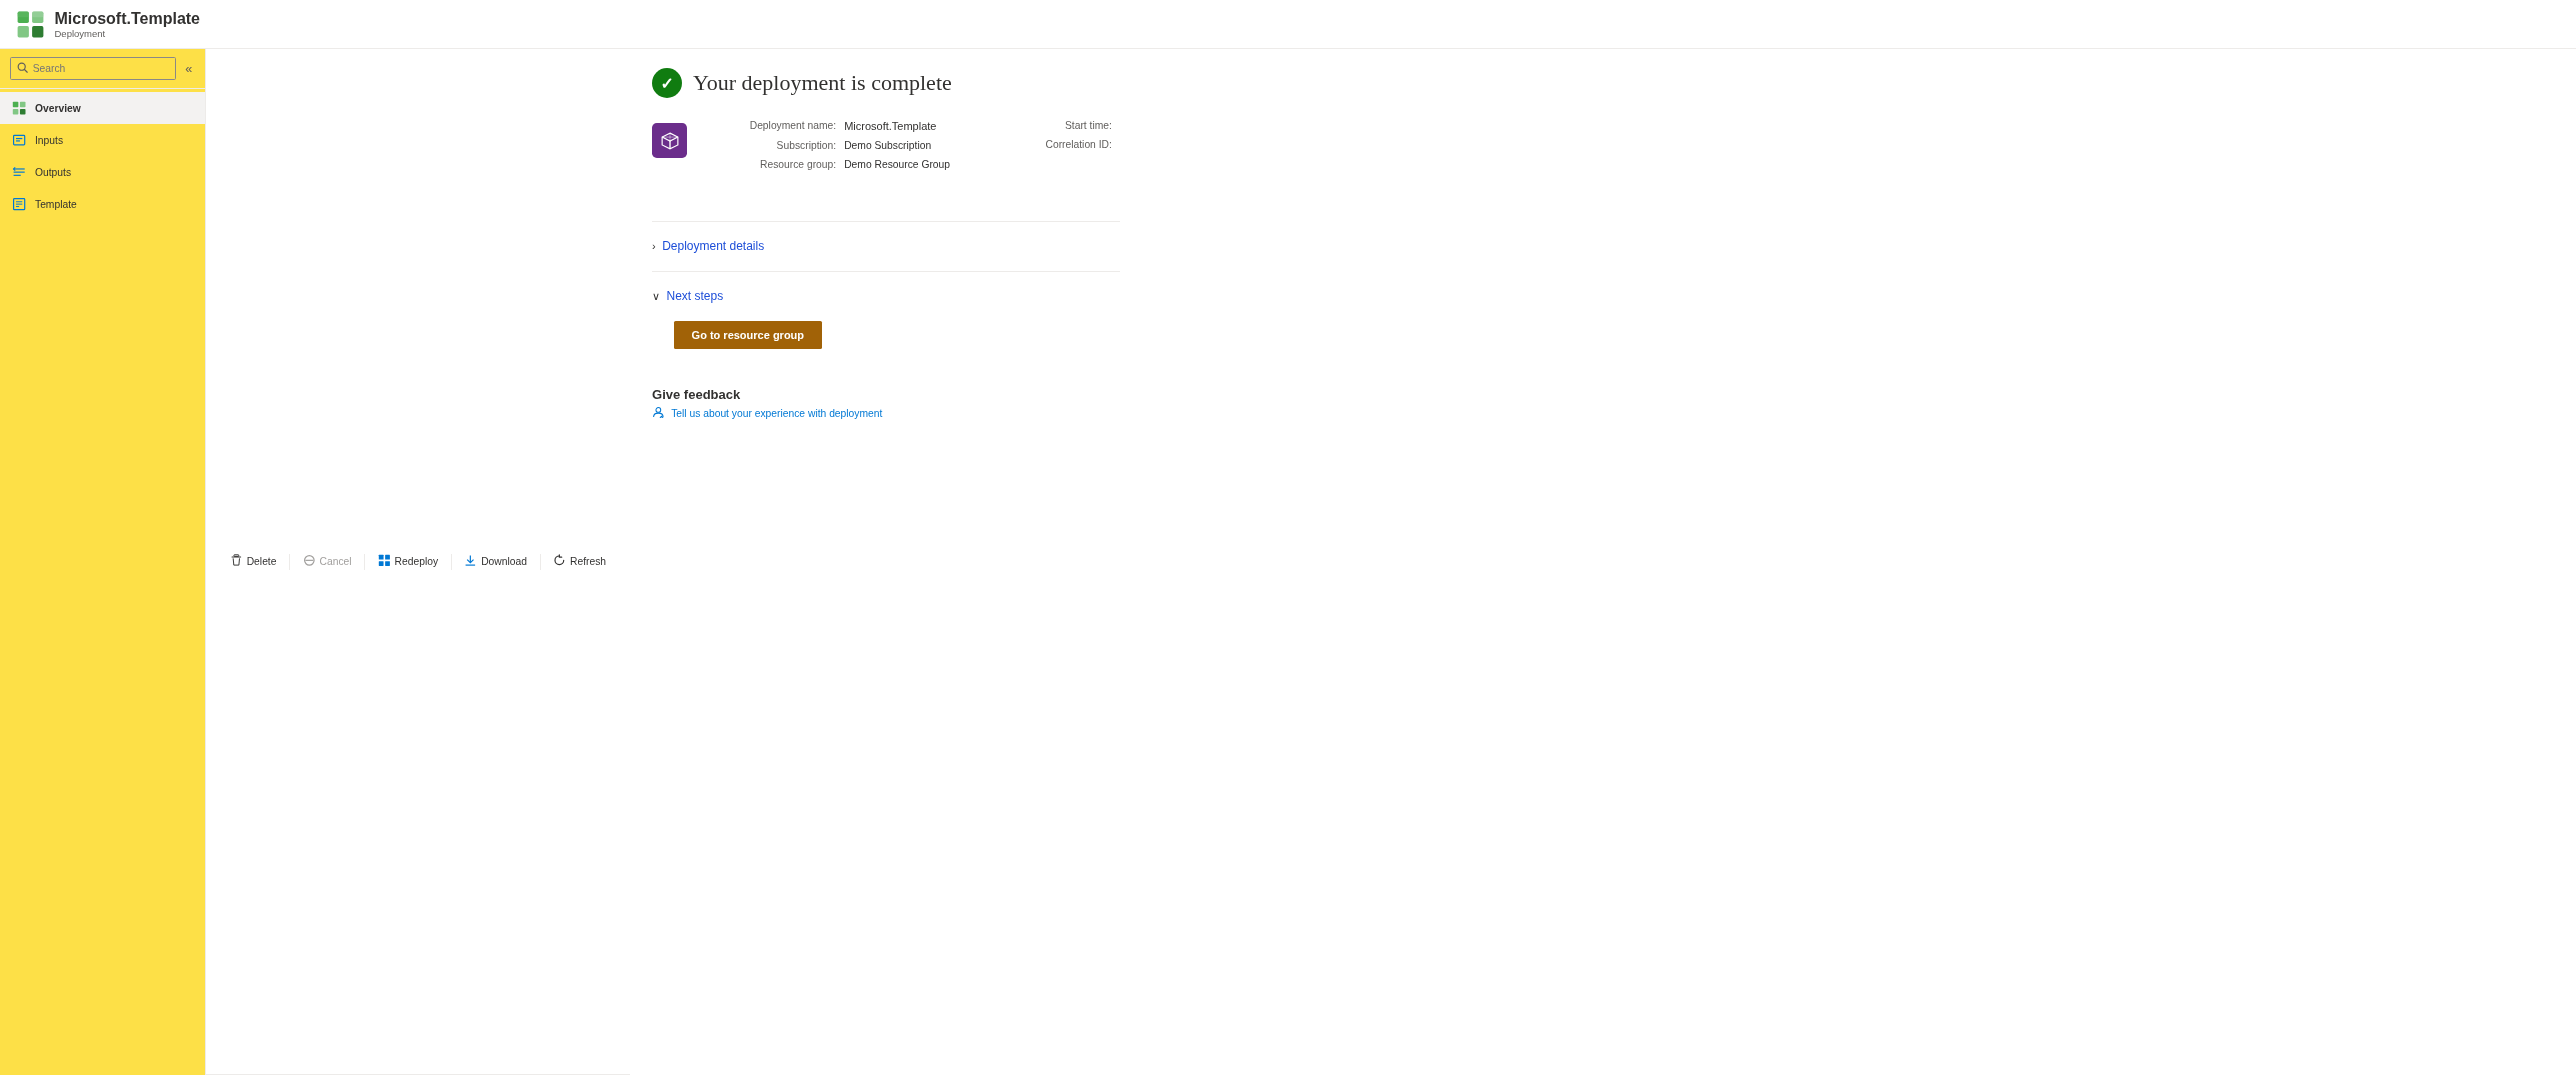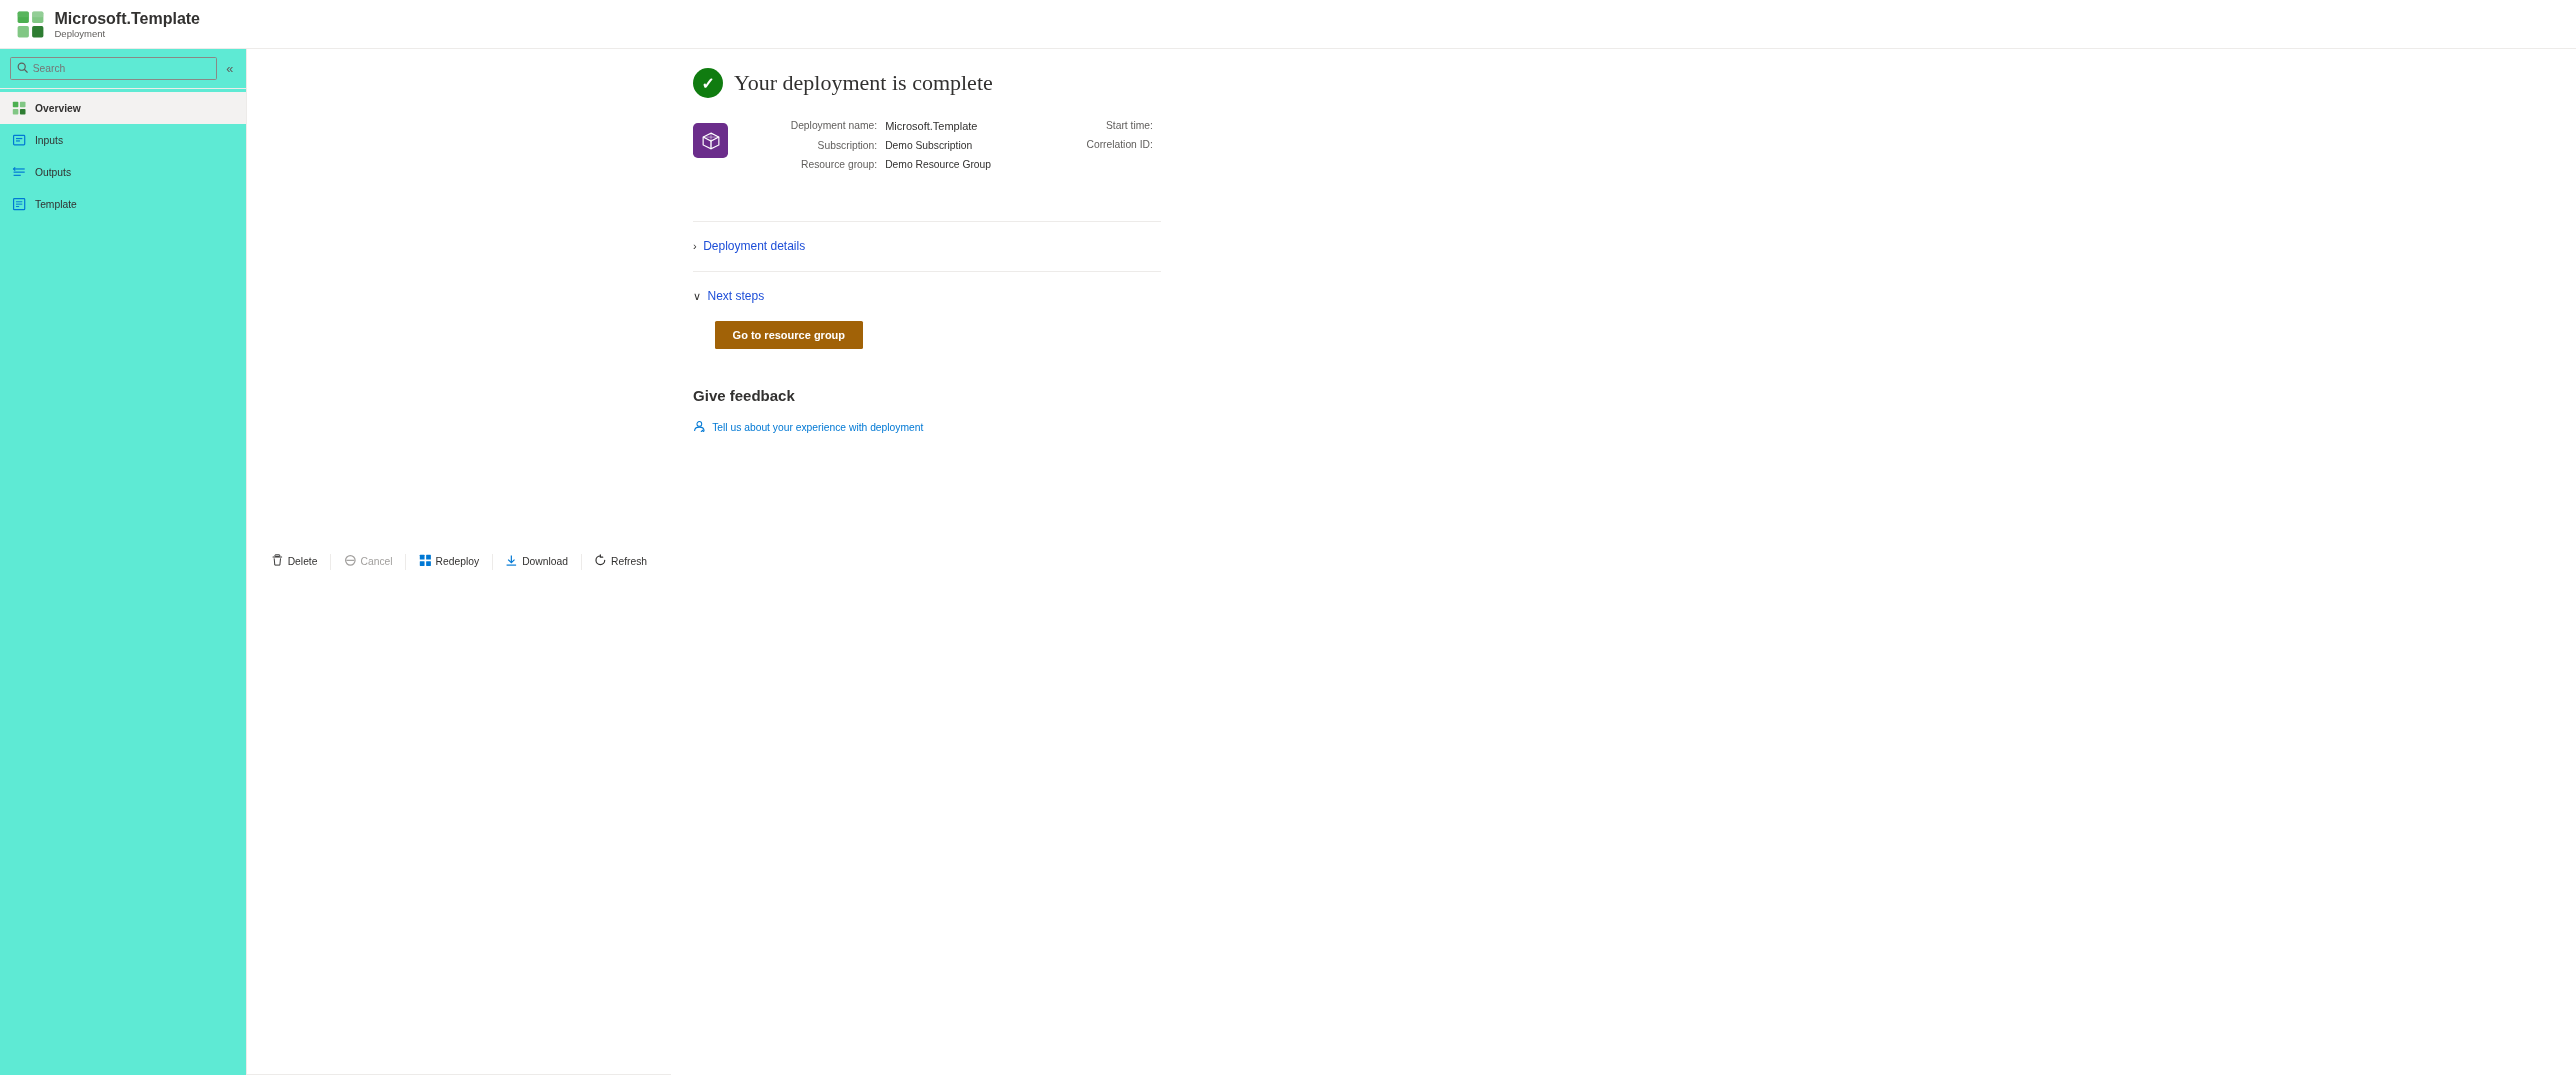--- a/index.html
+++ b/index.html
@@ -11,21 +11,21 @@
     .header { display: flex; align-items: center; padding: 9.5px 16px; border-bottom: 0.8px solid #edebe9; background: #fff; }
     .header-icon { width: 29px; height: 29px; margin-right: 9.5px; flex-shrink: 0; }
     .header-title-group { display: flex; flex-direction: column; }
     .header-title { font-size: 16px; font-weight: 600; color: #323130; }
     .header-subtitle { font-size: 9.5px; color: #605e5c; }
 
     
     .main-layout { display: flex; flex: 1; overflow: hidden; }
 
     
-    .sidebar { width: 247px; flex-shrink: 0; border-right: 0.8px solid #edebe9; background: #5eead4; display: flex; flex-direction: column; }
+    .sidebar { width: 206px; flex-shrink: 0; border-right: 0.8px solid #edebe9; background: #fde047; display: flex; flex-direction: column; }
     .search-container { padding: 8px 9.5px; border-bottom: 0.8px solid #edebe9; display: flex; align-items: center; gap: 6.4px; }
     .search-box { display: flex; align-items: center; border: 0.8px solid #8a8886; border-radius: 1.6px; padding: 4px 6.4px; flex: 1; gap: 4.8px; }
     .search-box input { border: none; outline: none; font-size: 10.3px; color: #323130; width: 100%; background: transparent; }
     .search-icon-svg { color: #605e5c; flex-shrink: 0; }
     .collapse-btn { background: none; border: none; cursor: pointer; color: #605e5c; font-size: 12.7px; padding: 3.2px; }
 
     .nav-items { padding: 3.2px 0; }
     .nav-item { display: flex; align-items: center; padding: 8px 11px; cursor: pointer; gap: 8px; font-size: 10.3px; color: #323130; }
     .nav-item.active { background: #f3f2f1; font-weight: 600; }
     .nav-item-icon { width: 16px; height: 16px; flex-shrink: 0; display: flex; align-items: center; justify-content: center; }
@@ -60,21 +60,21 @@
 
     .collapsible-section { margin-bottom: 6.4px; }
     .collapsible-header { display: flex; align-items: center; gap: 6.4px; padding: 8px 0; cursor: pointer; }
     .chevron { font-size: 11px; color: #323130; }
     .section-title { font-size: 12px; font-weight: 400; color: #1d4ed8; }
 
     .next-steps-content { padding: 9.5px 0 9.5px 22px; }
     .go-to-resource-btn { background: #a16207; color: #fff; border: none; padding: 8px 17.5px; font-size: 11px; font-weight: 600; border-radius: 1.6px; cursor: pointer; }
 
     .feedback-section { margin-top: 22px; padding-top: 6.4px; }
-    .feedback-title { font-size: 15px; font-weight: 700; color: #323130; margin-bottom: 16px; }
+    .feedback-title { font-size: 13px; font-weight: 700; color: #323130; margin-bottom: 4px; }
     .feedback-link { display: flex; align-items: center; gap: 6.4px; color: #0078d4; font-size: 10.3px; cursor: pointer; text-decoration: none; }
 
     
     .azure-icon { display: flex; flex-wrap: wrap; width: 29px; height: 29px; }
 
     
     .success-circle { width: 30px; height: 30px; background: #107c10; border-radius: 50%; display: flex; align-items: center; justify-content: center; }
     .success-circle .checkmark { color: white; font-size: 16px; font-weight: bold; }
   </style>
 </head>

